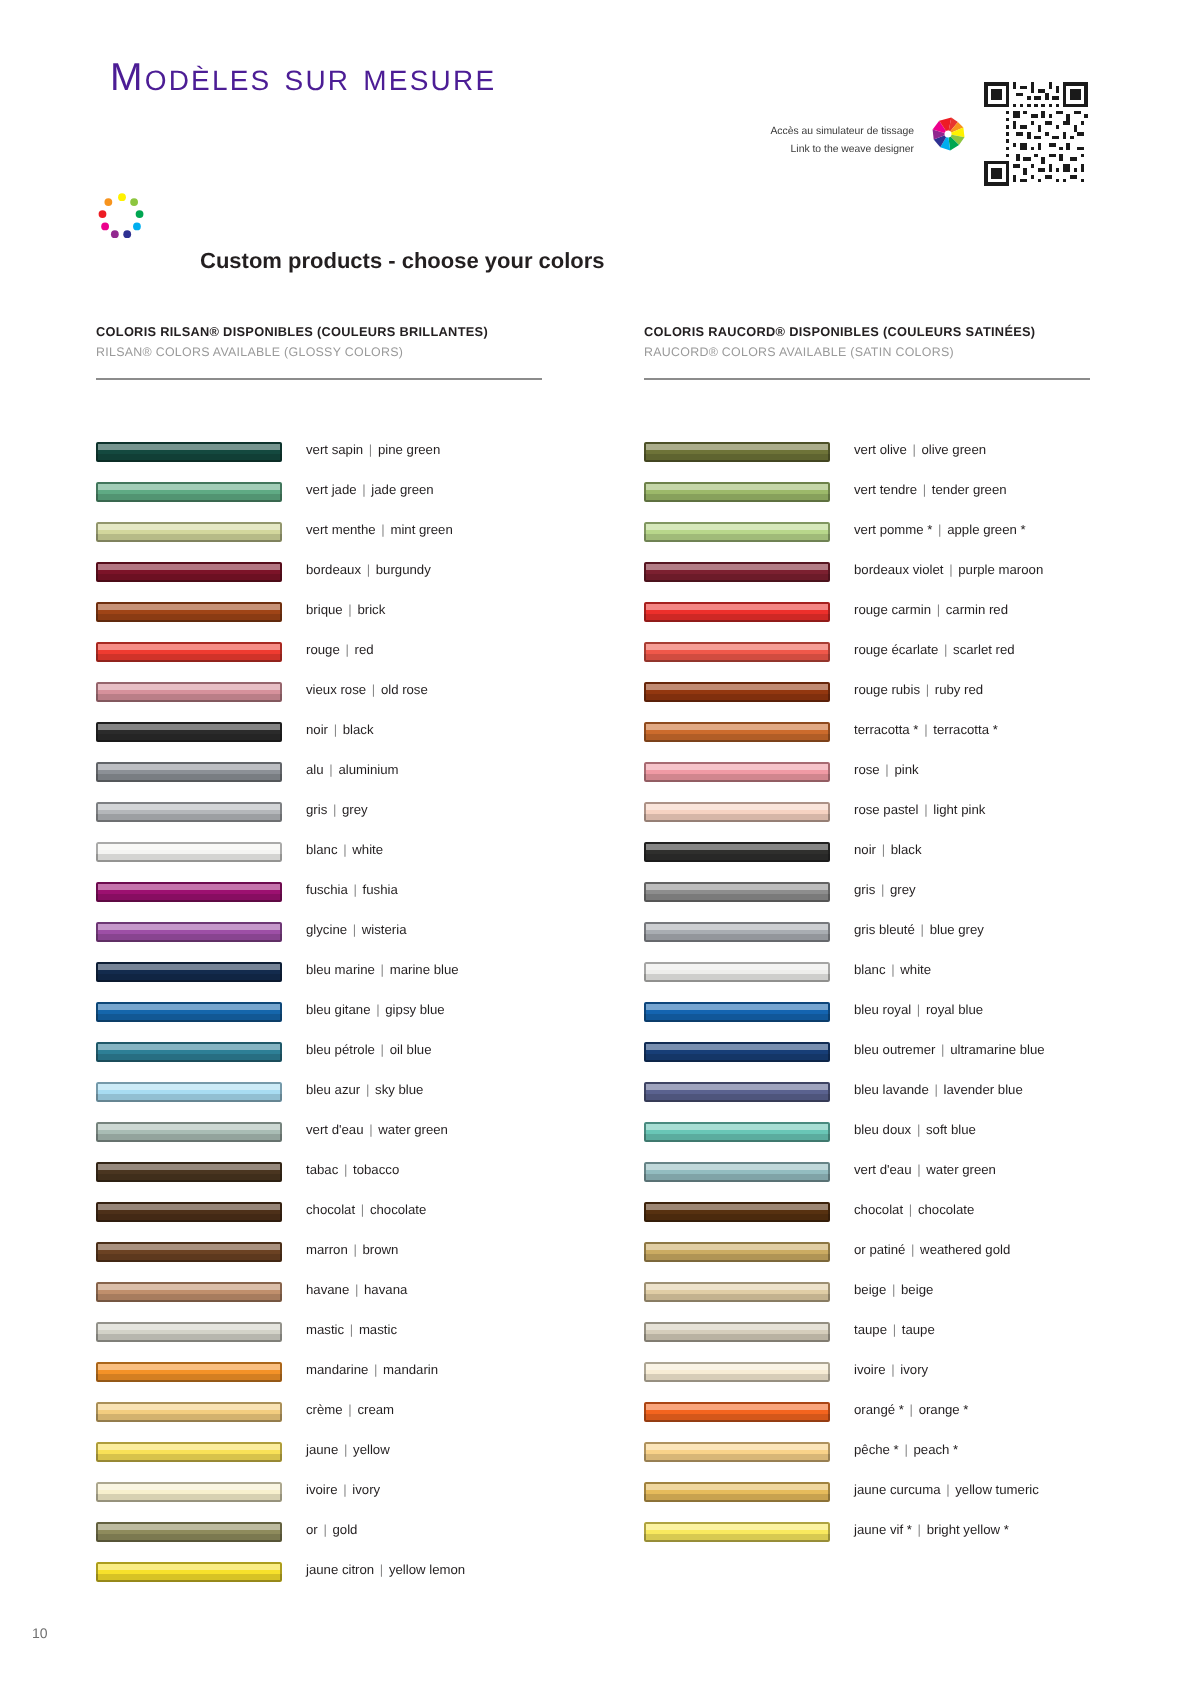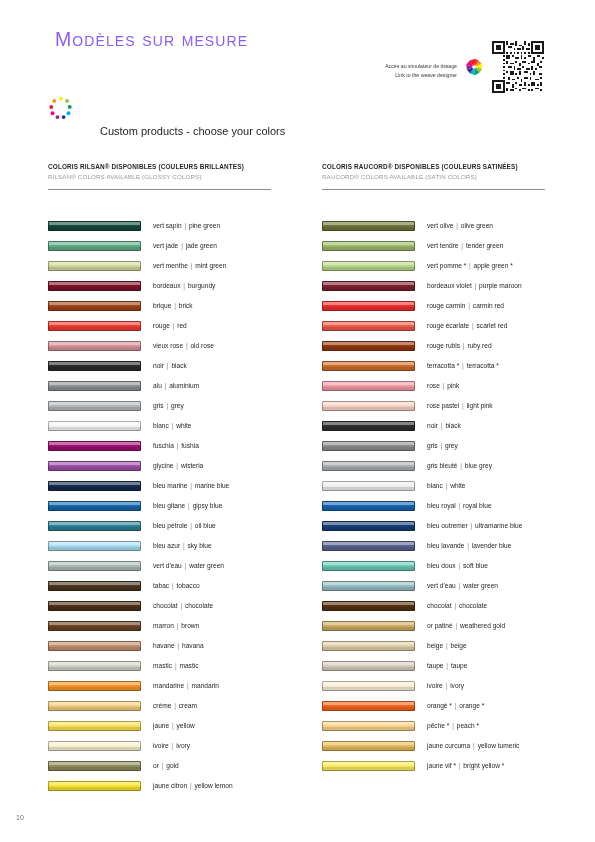--- a/index.html
+++ b/index.html
@@ -17,21 +17,21 @@
   }
 
   
   .page-title {
     position: absolute;
     left: 55px;
     top: 28px;
     font-size: 19.5px;
     font-variant: small-caps;
     letter-spacing: 1.1px;
-    color: #8b5cf6;
+    color: #4c1d95;
     white-space: nowrap;
   }
 
   .weave-link {
     position: absolute;
     left: 370px;
     top: 40px;
     width: 175px;
     display: flex;
     align-items: flex-start;
@@ -80,20 +80,21 @@
     color: #231f20;
     line-height: 1.05;
     white-space: nowrap;
   }
   .brand-sub {
     font-size: 11px;
     color: #231f20;
     margin-top: 5px;
     margin-left: 26px;
     white-space: nowrap;
+    font-weight: bold;
   }
 
   
   .col {
     position: absolute;
     top: 163px;
     width: 238px;
   }
   .col-left  { left: 48px; }
   .col-right { left: 322px; }

